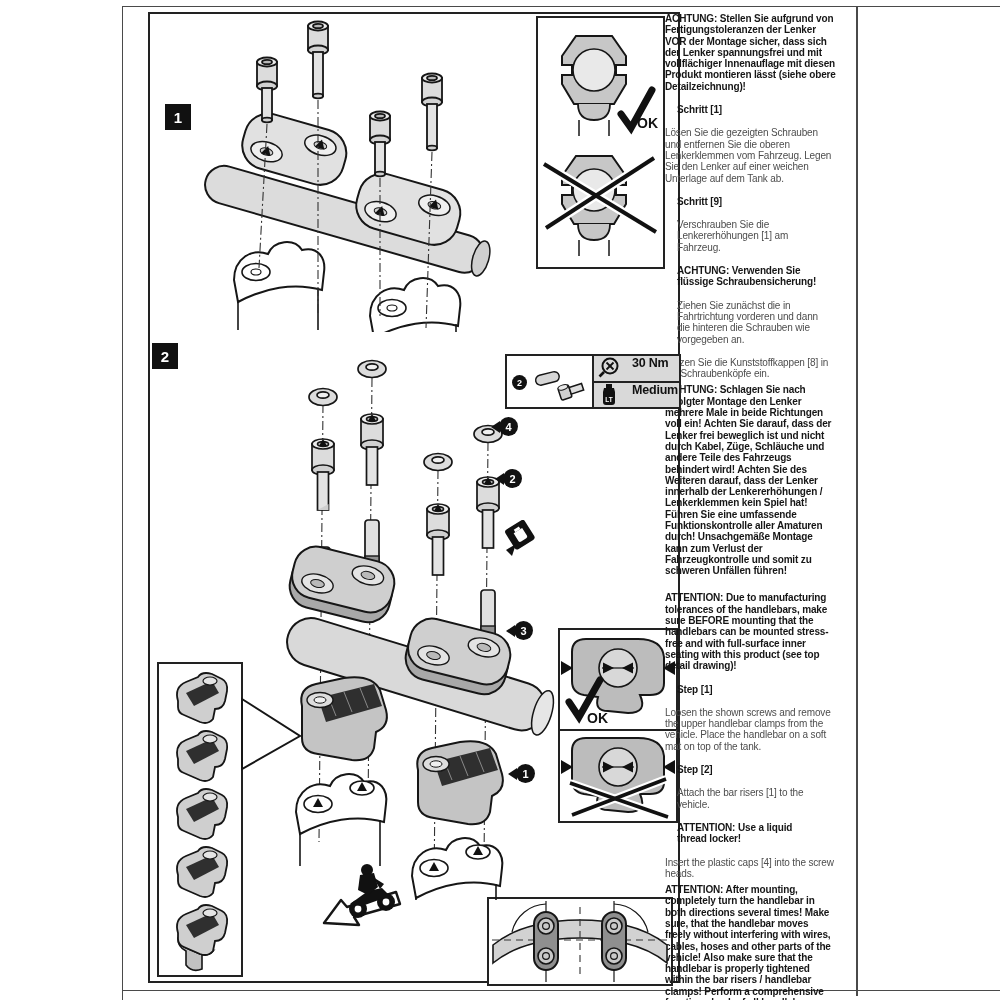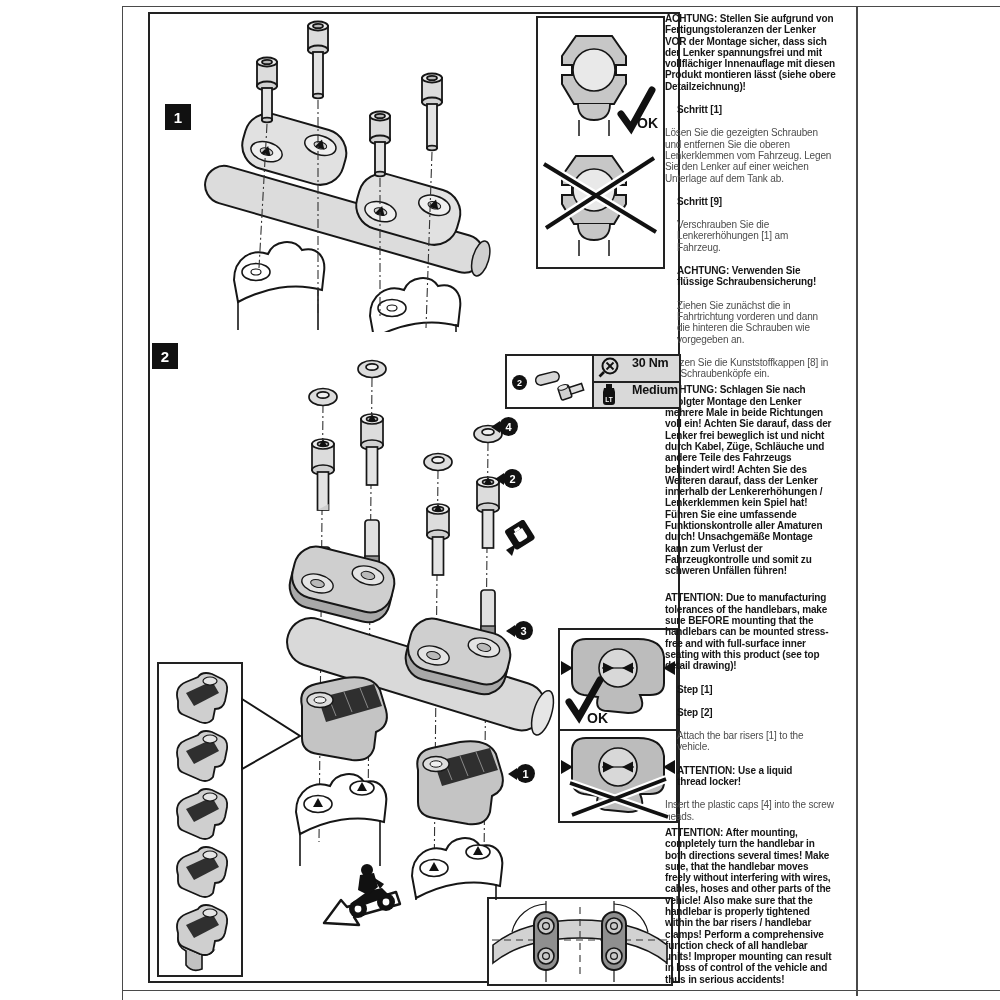--- a/index.html
+++ b/index.html
@@ -463,20 +463,21 @@
       <p class="b tight">Schritt [9]</p>
       <p class="tight">Verschrauben Sie die Lenkererhöhungen [1] am Fahrzeug.</p>
       <p class="b tight">ACHTUNG: Verwenden Sie flüssige Schraubensicherung!</p>
       <p class="tight">Ziehen Sie zunächst die in Fahrtrichtung vorderen und dann die hinteren die Schrauben wie vorgegeben an.</p>
       <p>Setzen Sie die Kunststoffkappen [8] in die Schraubenköpfe ein.</p>
       <p class="b">ACHTUNG: Schlagen Sie nach erfolgter Montage den Lenker mehrere Male in beide Richtungen voll ein! Achten Sie darauf, dass der Lenker frei beweglich ist und nicht durch Kabel, Züge, Schläuche und andere Teile des Fahrzeugs behindert wird! Achten Sie des Weiteren darauf, dass der Lenker innerhalb der Lenkererhöhungen / Lenkerklemmen kein Spiel hat! Führen Sie eine umfassende Funktionskontrolle aller Amaturen durch! Unsachgemäße Montage kann zum Verlust der Fahrzeugkontrolle und somit zu schweren Unfällen führen!</p>
     </div>
     <div>
       <p class="b en-gap">ATTENTION: Due to manufacturing tolerances of the handlebars, make sure BEFORE mounting that the handlebars can be mounted stress-free and with full-surface inner seating with this product (see top detail drawing)!</p>
       <p class="b tight">Step [1]</p>
+      <p>Loosen the shown screws and remove the upper handlebar clamps from the vehicle. Place the handlebar on a soft mat on top of the tank.</p>
       <p class="b tight">Step [2]</p>
       <p class="tight">Attach the bar risers [1] to the vehicle.</p>
       <p class="b tight">ATTENTION: Use a liquid thread locker!</p>
       <p>Insert the plastic caps [4] into the screw heads.</p>
       <p class="b">ATTENTION: After mounting, completely turn the handlebar in both directions several times! Make sure, that the handlebar moves freely without interfering with wires, cables, hoses and other parts of the vehicle! Also make sure that the handlebar is properly tightened within the bar risers / handlebar clamps! Perform a comprehensive function check of all handlebar units! Improper mounting can result in loss of control of the vehicle and thus in serious accidents!</p>
     </div>
   </div>
 
 </div>
 

